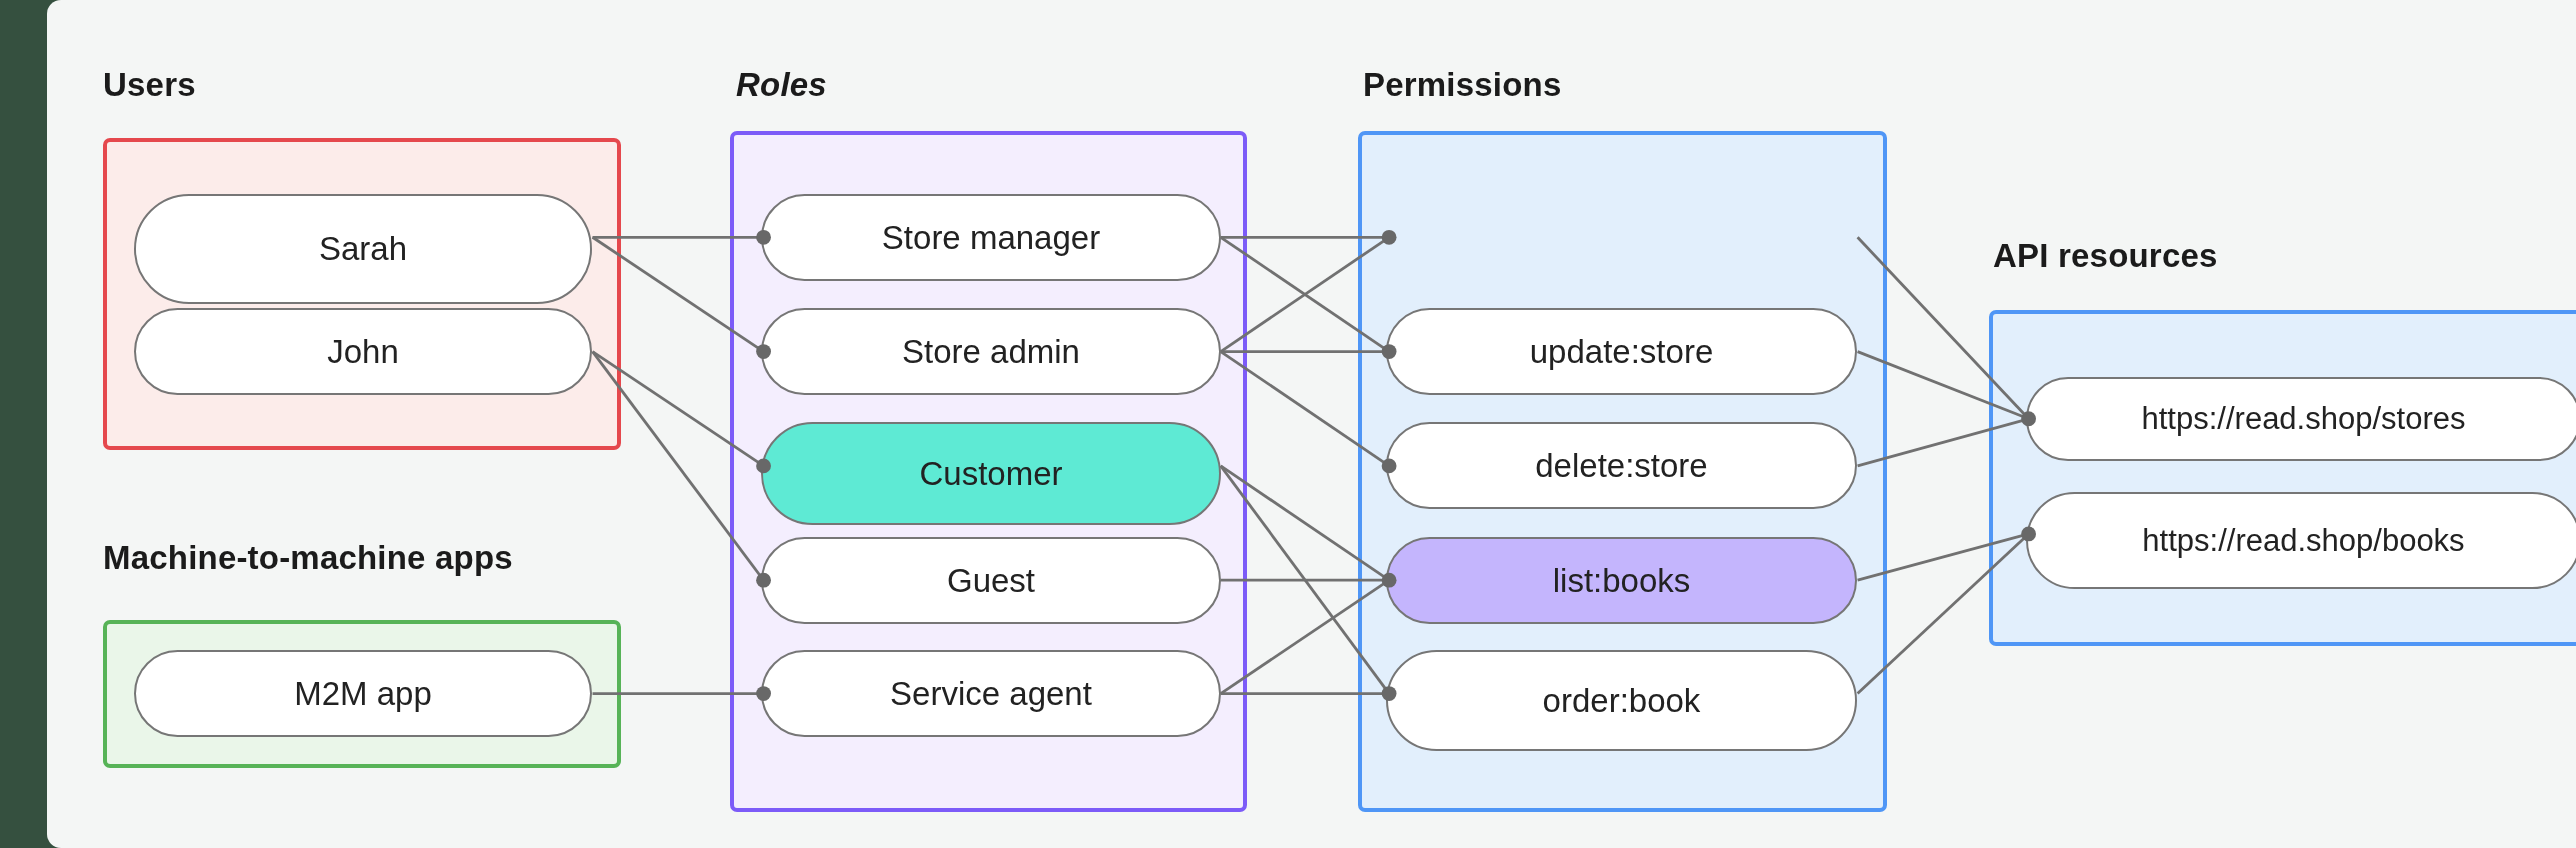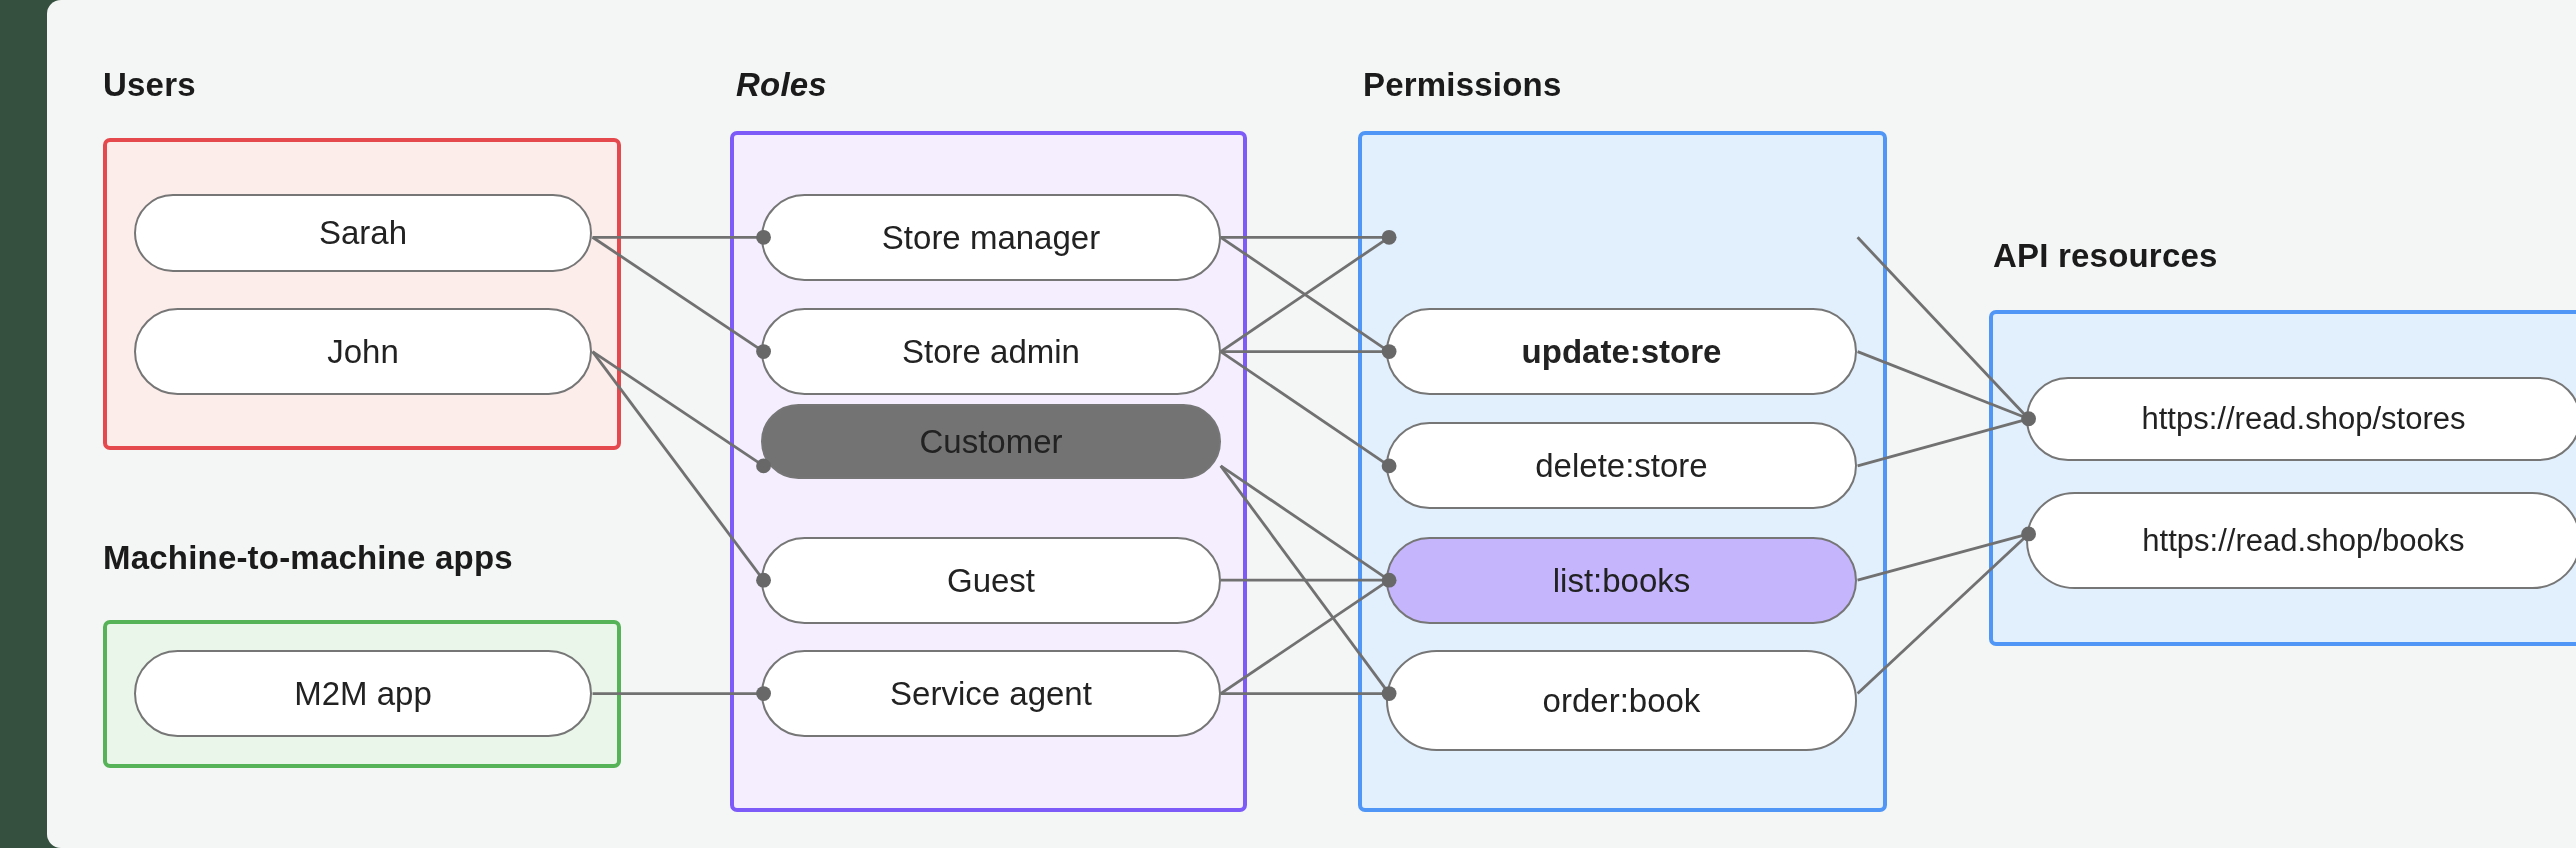--- a/index.html
+++ b/index.html
@@ -61,45 +61,45 @@
       <line x1="1345" y1="534" x2="1538" y2="795" stroke="#717171" stroke-width="3.25"></line>
       <line x1="1345" y1="665" x2="1538" y2="665" stroke="#717171" stroke-width="3.25"></line>
       <line x1="1345" y1="795" x2="1538" y2="665" stroke="#717171" stroke-width="3.25"></line>
       <line x1="1345" y1="795" x2="1538" y2="795" stroke="#717171" stroke-width="3.25"></line>
       <line x1="2075" y1="272" x2="2271" y2="480" stroke="#717171" stroke-width="3.25"></line>
       <line x1="2075" y1="403" x2="2271" y2="480" stroke="#717171" stroke-width="3.25"></line>
       <line x1="2075" y1="534" x2="2271" y2="480" stroke="#717171" stroke-width="3.25"></line>
       <line x1="2075" y1="665" x2="2271" y2="612" stroke="#717171" stroke-width="3.25"></line>
       <line x1="2075" y1="795" x2="2271" y2="612" stroke="#717171" stroke-width="3.25"></line>
     </svg>
-    <div class="pill" style="left: 87px; top: 194px; width: 458px; height: 78px; border-color: rgb(118, 118, 118); background: rgb(255, 255, 255);">
+    <div class="pill" style="left: 87px; top: 194px; width: 458px; height: 110px; border-color: rgb(118, 118, 118); background: rgb(255, 255, 255);">
       <span>Sarah</span>
     </div>
     <div class="pill" style="left: 87px; top: 308px; width: 458px; height: 87px; border-color: rgb(118, 118, 118); background: rgb(255, 255, 255);">
       <span>John</span>
     </div>
     <div class="pill" style="left: 87px; top: 650px; width: 458px; height: 87px; border-color: rgb(118, 118, 118); background: rgb(255, 255, 255);">
       <span>M2M app</span>
     </div>
     <div class="pill" style="left: 714px; top: 194px; width: 460px; height: 87px; border-color: rgb(118, 118, 118); background: rgb(255, 255, 255);">
       <span>Store manager</span>
     </div>
     <div class="pill" style="left: 714px; top: 308px; width: 460px; height: 87px; border-color: rgb(118, 118, 118); background: rgb(255, 255, 255);">
       <span>Store admin</span>
     </div>
-    <div class="pill" style="left: 714px; top: 404px; width: 460px; height: 75px; border-color: rgb(118, 118, 118); background: #737373;">
+    <div class="pill" style="left: 714px; top: 422px; width: 460px; height: 103px; border-color: rgb(118, 118, 118); background: #5eead4;">
       <span>Customer</span>
     </div>
     <div class="pill" style="left: 714px; top: 537px; width: 460px; height: 87px; border-color: rgb(118, 118, 118); background: rgb(255, 255, 255);">
       <span>Guest</span>
     </div>
     <div class="pill" style="left: 714px; top: 650px; width: 460px; height: 87px; border-color: rgb(118, 118, 118); background: rgb(255, 255, 255);">
       <span>Service agent</span>
     </div>
-    <div class="pill" style="left: 1339px; top: 308px; width: 471px; height: 87px; border-color: rgb(118, 118, 118); background: rgb(255, 255, 255); font-weight: bold;">
+    <div class="pill" style="left: 1339px; top: 308px; width: 471px; height: 87px; border-color: rgb(118, 118, 118); background: rgb(255, 255, 255);">
       <span>update:store</span>
     </div>
     <div class="pill" style="left: 1339px; top: 422px; width: 471px; height: 87px; border-color: rgb(118, 118, 118); background: rgb(255, 255, 255);">
       <span>delete:store</span>
     </div>
     <div class="pill" style="left: 1339px; top: 537px; width: 471px; height: 87px; border-color: rgb(118, 118, 118); background: #c4b5fd;">
       <span>list:books</span>
     </div>
     <div class="pill" style="left: 1339px; top: 650px; width: 471px; height: 101px; border-color: rgb(118, 118, 118); background: rgb(255, 255, 255);">
       <span>order:book</span>

